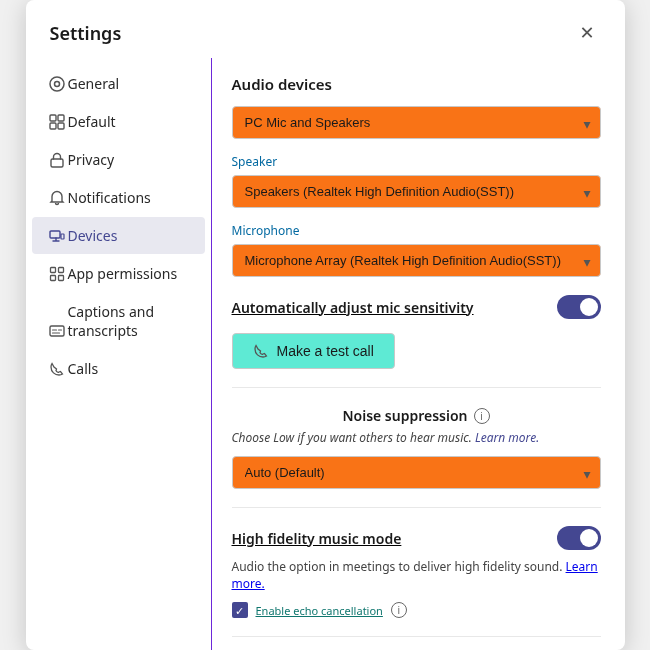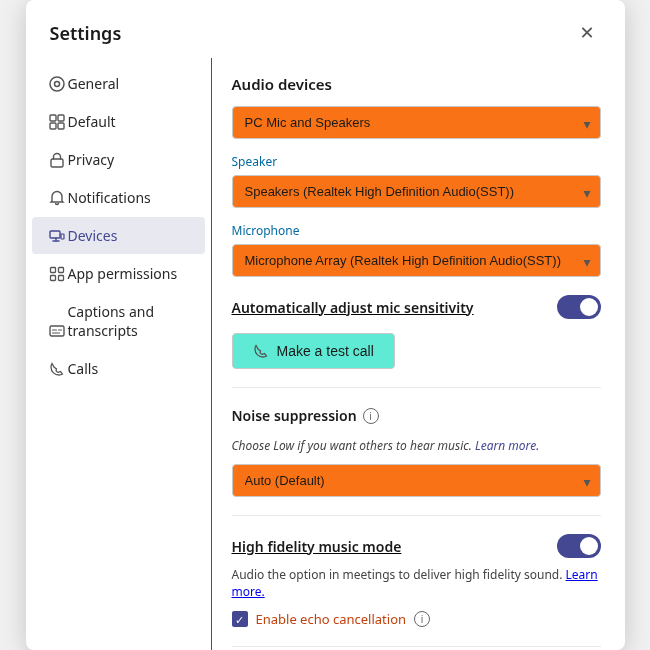--- a/index.html
+++ b/index.html
@@ -175,21 +175,22 @@
     }
     .divider {
       border: none;
       border-top: 1px solid #e8e8e8;
       margin: 18px 0;
     }
     .noise-header {
       display: flex;
       align-items: center;
       gap: 6px;
-      margin-bottom: 12px;
+      margin-bottom: 4px;
+      justify-content: center;
     }
     .noise-title {
       font-size: 14px;
       font-weight: 600;
       color: #1a1a1a;
     }
     .info-icon {
       width: 16px;
       height: 16px;
       border-radius: 50%;
@@ -232,22 +233,23 @@
       justify-content: center;
       flex-shrink: 0;
       cursor: pointer;
     }
     .checkbox-check {
       color: #fff;
       font-size: 11px;
       line-height: 1;
     }
     .checkbox-label {
-      font-size: 13px;
-      color: #c2410c;
+      font-size: 11px;
+      color: #0f766e;
+      text-decoration: underline;
     }
     .secondary-ringer-title {
       font-size: 14px;
       font-weight: 600;
       color: #1a1a1a;
       margin-top: 4px;
     }
     
     svg { display: block; }
   </style>

